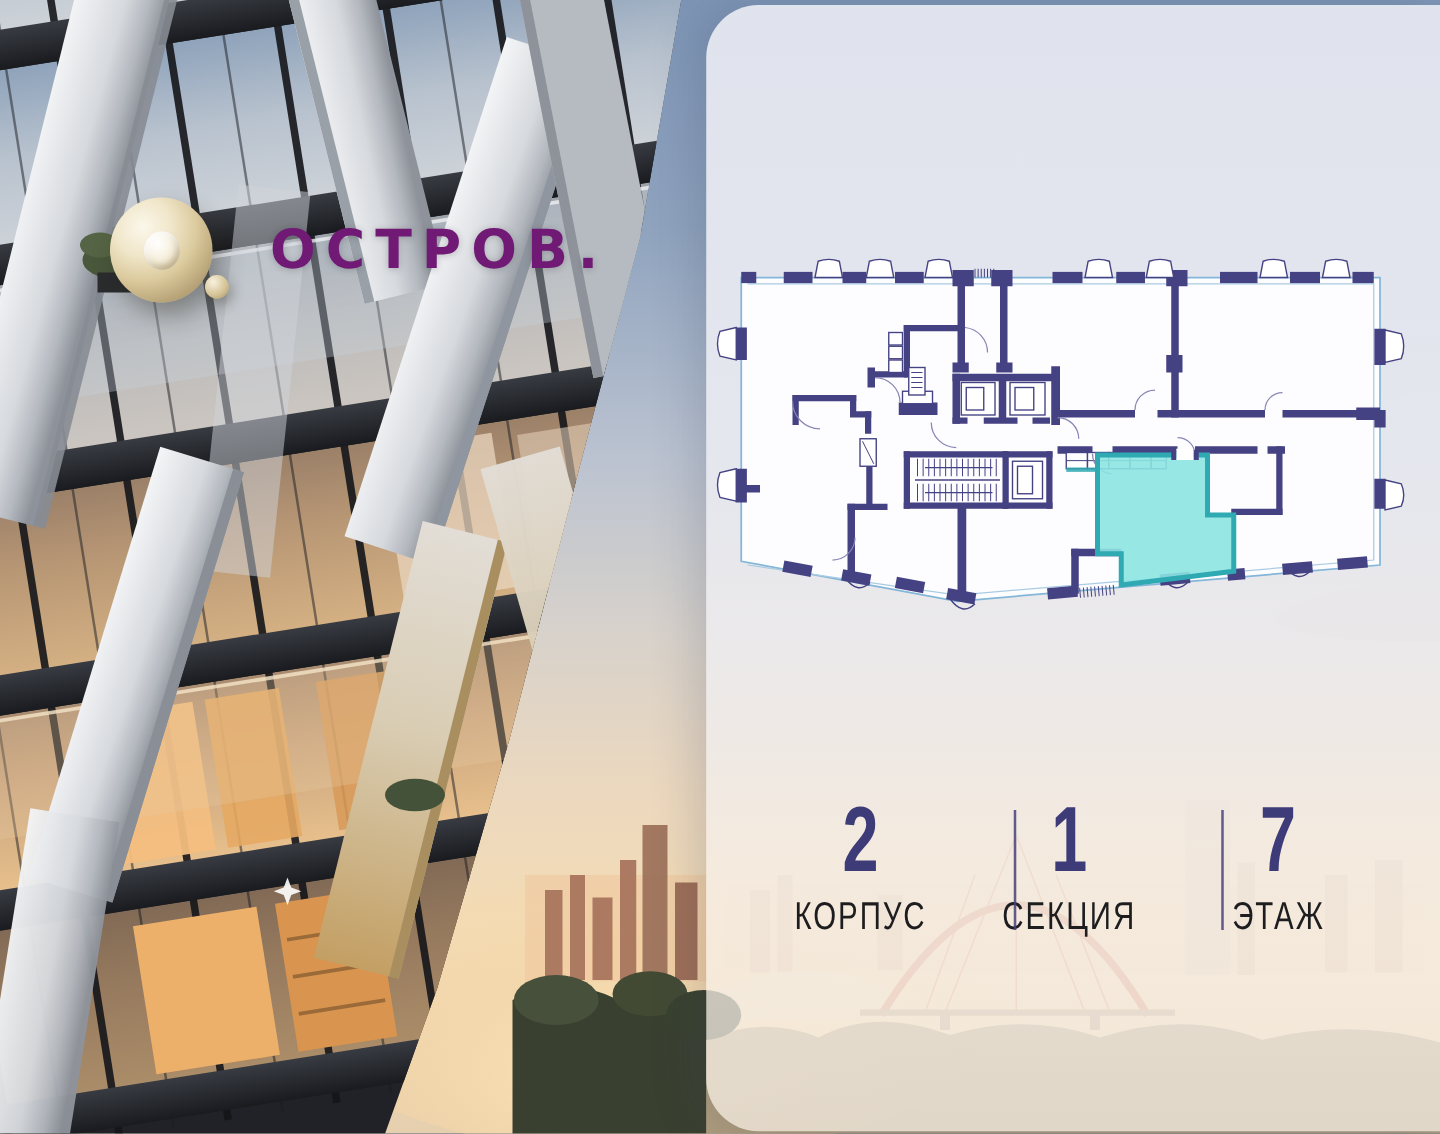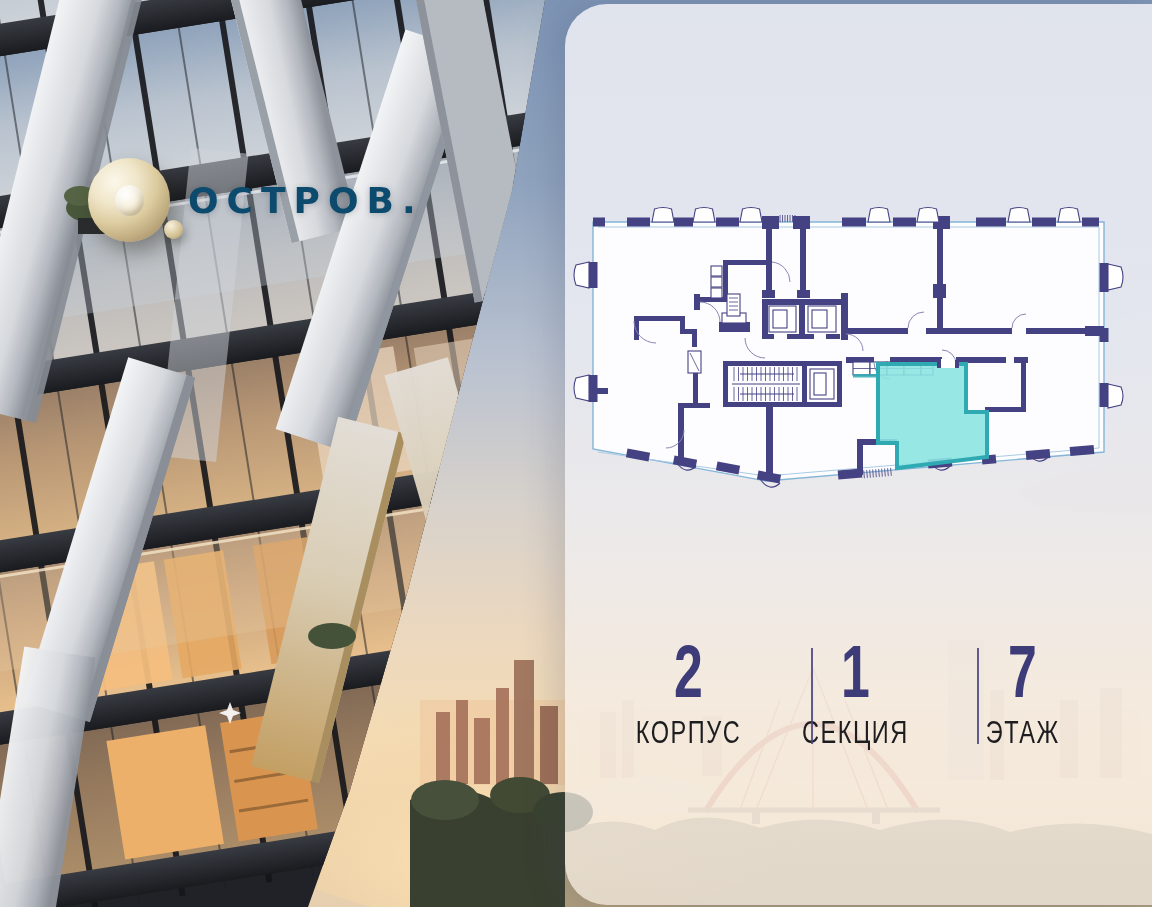--- a/index.html
+++ b/index.html
@@ -12,22 +12,22 @@
   .logo-mark{position:relative;width:100px;height:92px;}
   .o-ring{position:absolute;left:0;top:2px;width:82px;height:84px;border-radius:50%;
           background:radial-gradient(circle at 32% 28%, #fbf7ea 0%, #f0e6ca 28%, #dccb9e 52%, #b7a377 76%, #95835b 100%);
           box-shadow:6px 10px 20px rgba(40,34,22,.38);}
   .o-hole{position:absolute;left:27px;top:29px;width:29px;height:31px;border-radius:50%;
           background:radial-gradient(circle at 38% 32%, #ffffff 0%, #f4ecd6 55%, #d8c9a2 100%);
           box-shadow:inset 2px 3px 6px rgba(255,255,255,.8), inset -2px -3px 6px rgba(130,110,70,.45);}
   .o-dot{position:absolute;left:76px;top:64px;width:19px;height:19px;border-radius:50%;
          background:radial-gradient(circle at 35% 30%, #f8f1de 0%, #d3c193 60%, #a28e61 100%);
          box-shadow:3px 5px 10px rgba(40,34,22,.32);}
-  .logo-text{color:#0c4a6e;font-family:"DejaVu Sans",sans-serif;font-weight:700;
-             font-size:36px;letter-spacing:8px;margin-left:0;padding-bottom:4px;
+  .logo-text{color:#701a75;font-family:"DejaVu Sans",sans-serif;font-weight:700;
+             font-size:43px;letter-spacing:8px;margin-left:28px;padding-bottom:4px;
              text-shadow:0 1px 6px rgba(30,30,40,.25);}
 
   
   .panel{position:absolute;left:565px;top:4px;right:0;bottom:2px;
          border-radius:42px 0 0 42px;
          background:linear-gradient(180deg,
             rgba(227,230,239,.97) 0%,
             rgba(231,233,240,.95) 38%,
             rgba(238,236,238,.88) 58%,
             rgba(245,238,231,.80) 76%,

